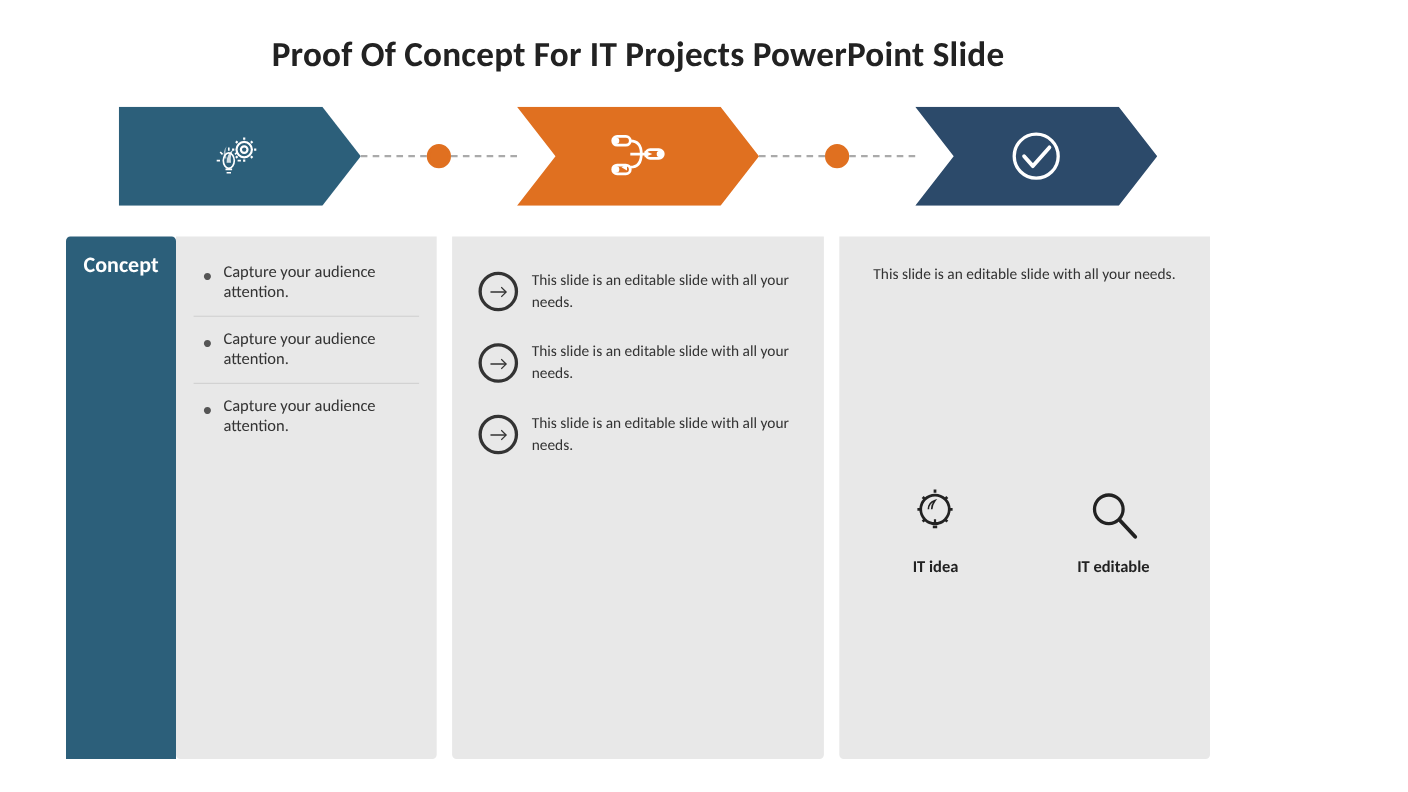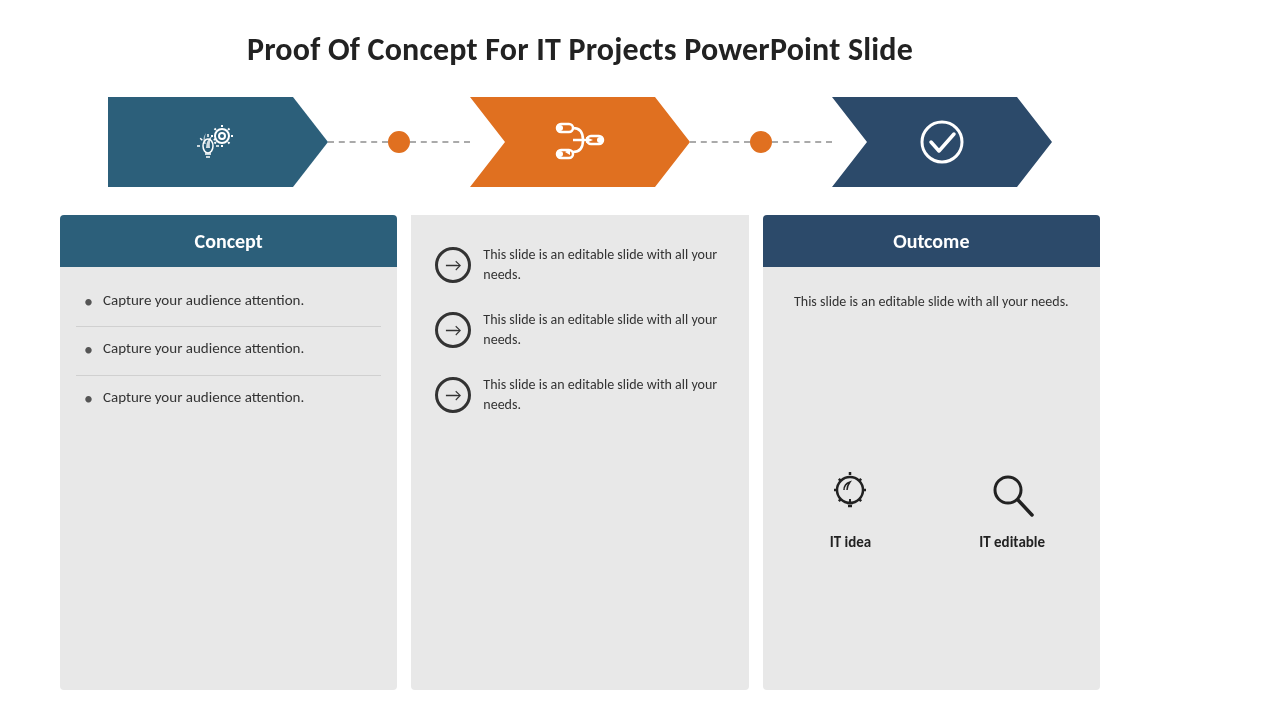--- a/index.html
+++ b/index.html
@@ -85,21 +85,21 @@
     .content-grid {
       display: flex;
       width: 100%;
       gap: 14px;
       flex: 1;
     }
 
     .column {
       flex: 1;
       display: flex;
-      flex-direction: column;
+      flex-direction: row;
       gap: 0;
     }
 
     .col-header {
       padding: 14px 16px;
       text-align: center;
       font-size: 20px;
       font-weight: 700;
       color: white;
       border-radius: 4px 4px 0 0;
@@ -337,21 +337,20 @@
           </div>
           <div class="nextstep-item">
             <div class="arrow-circle">→</div>
             <div class="nextstep-text">This slide is an editable slide with all your needs.</div>
           </div>
         </div>
       </div>
     </div>
 
     <div class="column">
-      <div class="col-header dark-teal">Outcome</div>
       <div class="col-body" style="display:flex;flex-direction:column;gap:6px;padding:10px;">
         <div class="outcome-top" style="border-radius:3px;">This slide is an editable slide with all your needs.</div>
         <div class="outcome-bottom">
 
           <div class="outcome-box">
             <div class="outcome-icon">
               <svg width="54" height="54" viewBox="0 0 54 54" fill="none" xmlns="http://www.w3.org/2000/svg">
                 <circle cx="27" cy="22" r="13" stroke="#222" stroke-width="2.5" fill="none"></circle>
                 <path d="M21 22 Q21 16 27 14 Q24 18 24 22" fill="none" stroke="#222" stroke-width="1.5"></path>
                 <line x1="24" y1="35" x2="30" y2="35" stroke="#222" stroke-width="2.5"></line>

